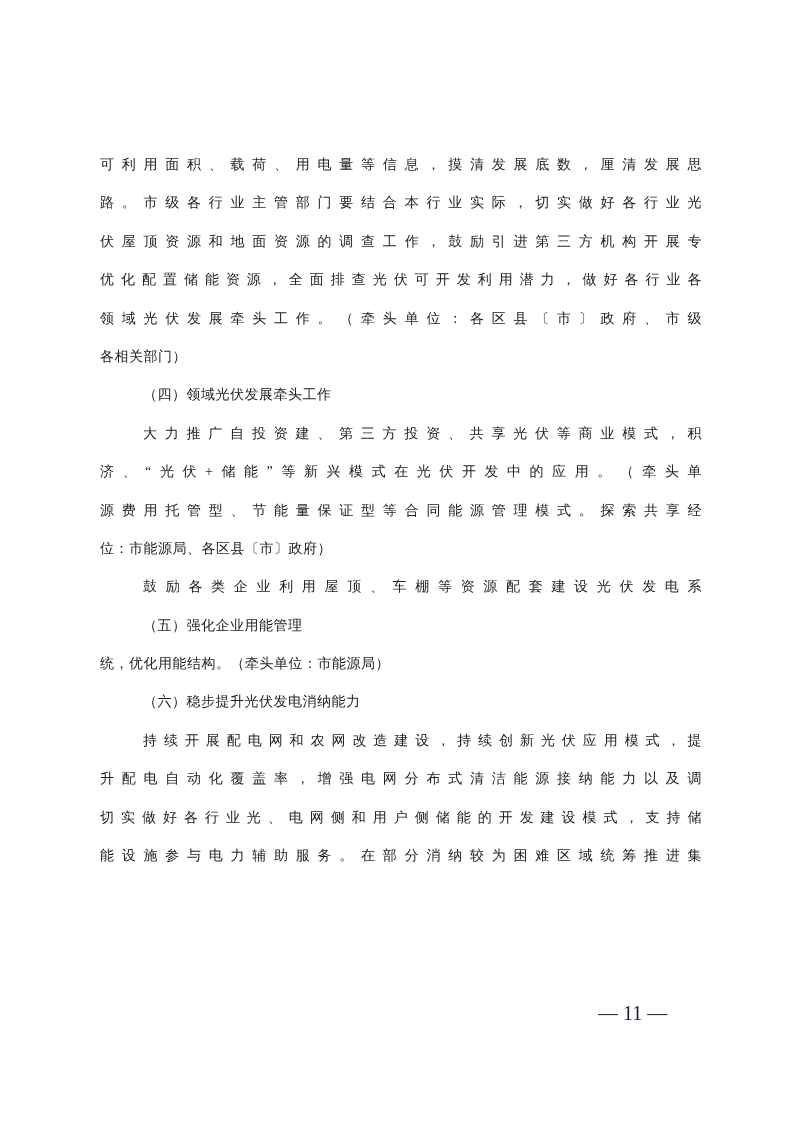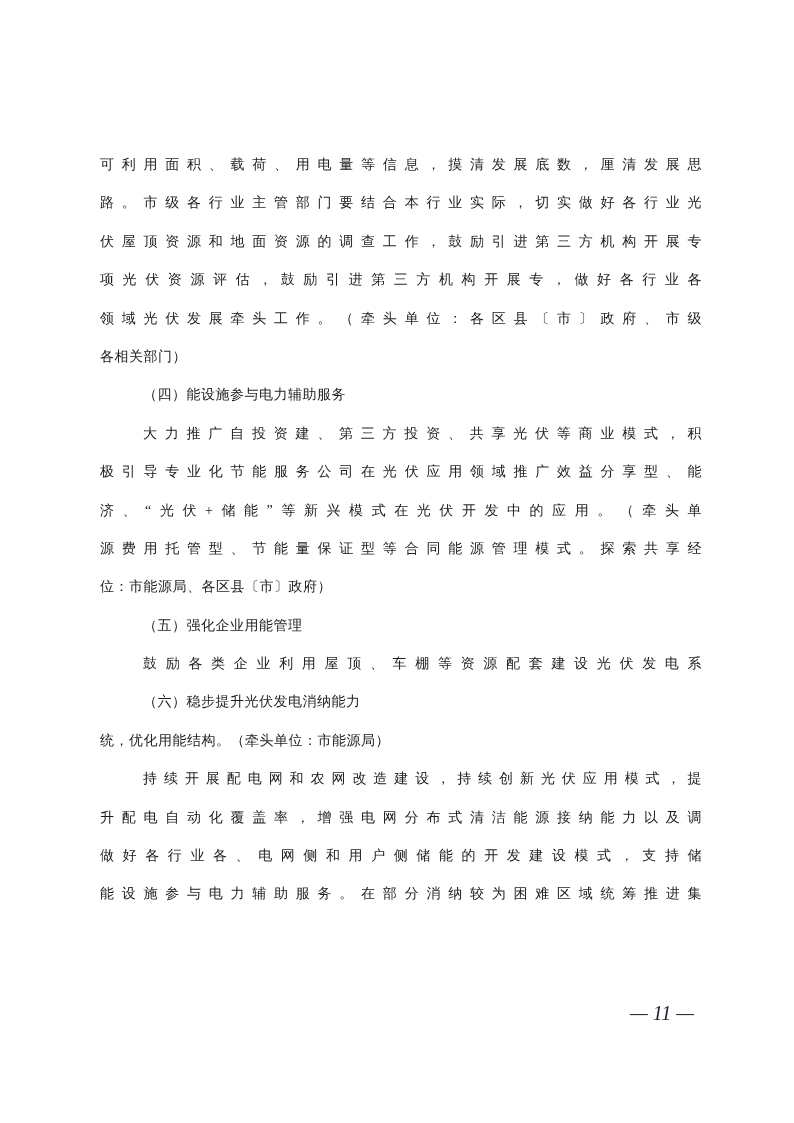--- a/index.html
+++ b/index.html
@@ -33,47 +33,45 @@
   .heading{
     font-weight:500;
   }
   .footer{
     position:absolute;
     top:1000px;
     left:598px;
     width:96px;
     font-size:20px;
     line-height:26px;
-    text-align:right;
+    text-align:left;
     color:#1d1d30;
     font-family:"Liberation Serif","DejaVu Serif",serif;
     white-space:nowrap;
-    font-style:italic;
   }
 </style>
 </head>
 <body>
 
 <div class="page">
   <div class="content">
       <div class="line">可利用面积、载荷、用电量等信息，摸清发展底数，厘清发展思</div>
       <div class="line">路。市级各行业主管部门要结合本行业实际，切实做好各行业光</div>
       <div class="line">伏屋顶资源和地面资源的调查工作，鼓励引进第三方机构开展专</div>
-      <div class="line">项光伏资源评估，鼓励引进第三方机构开展专，做好各行业各</div>
+      <div class="line">优化配置储能资源，全面排查光伏可开发利用潜力，做好各行业各</div>
       <div class="line">领域光伏发展牵头工作。（牵头单位：各区县〔市〕政府、市级</div>
       <div class="line no-justify">各相关部门）</div>
-      <div class="line heading indent no-justify">（四）能设施参与电力辅助服务</div>
+      <div class="line heading indent no-justify">（四）领域光伏发展牵头工作</div>
       <div class="line indent">大力推广自投资建、第三方投资、共享光伏等商业模式，积</div>
-      <div class="line">极引导专业化节能服务公司在光伏应用领域推广效益分享型、能</div>
       <div class="line">济、“光伏+储能”等新兴模式在光伏开发中的应用。（牵头单</div>
       <div class="line">源费用托管型、节能量保证型等合同能源管理模式。探索共享经</div>
       <div class="line no-justify">位：市能源局、各区县〔市〕政府）</div>
+      <div class="line indent">鼓励各类企业利用屋顶、车棚等资源配套建设光伏发电系</div>
       <div class="line heading indent no-justify">（五）强化企业用能管理</div>
-      <div class="line indent">鼓励各类企业利用屋顶、车棚等资源配套建设光伏发电系</div>
+      <div class="line no-justify">统，优化用能结构。（牵头单位：市能源局）</div>
       <div class="line heading indent no-justify">（六）稳步提升光伏发电消纳能力</div>
-      <div class="line no-justify">统，优化用能结构。（牵头单位：市能源局）</div>
       <div class="line indent">持续开展配电网和农网改造建设，持续创新光伏应用模式，提</div>
       <div class="line">升配电自动化覆盖率，增强电网分布式清洁能源接纳能力以及调</div>
-      <div class="line">做好各行业各、电网侧和用户侧储能的开发建设模式，支持储</div>
+      <div class="line">切实做好各行业光、电网侧和用户侧储能的开发建设模式，支持储</div>
       <div class="line">能设施参与电力辅助服务。在部分消纳较为困难区域统筹推进集</div>
     </div>
   <div class="footer">— 11 —</div>
 </div>
 
 </body></html>

